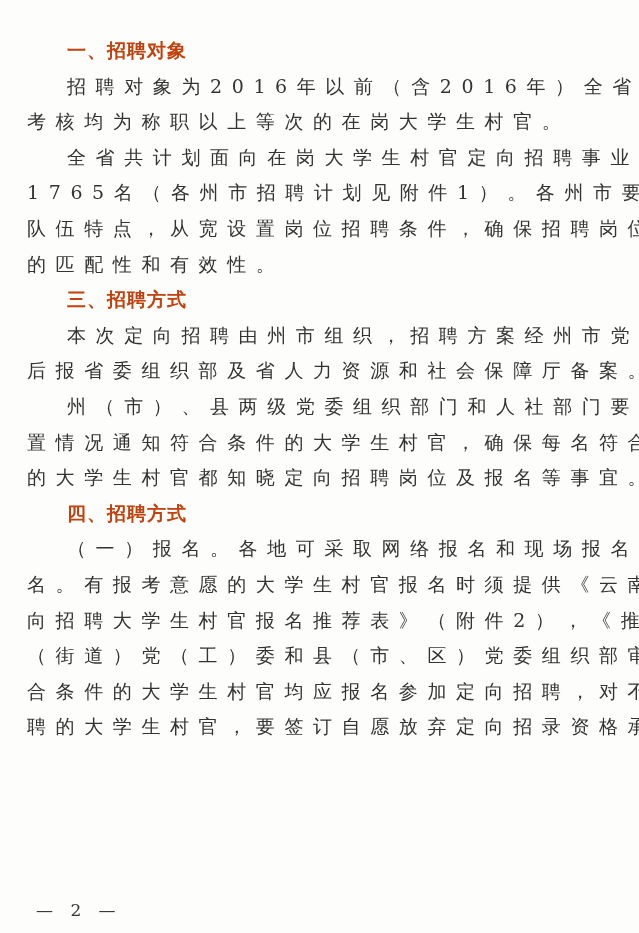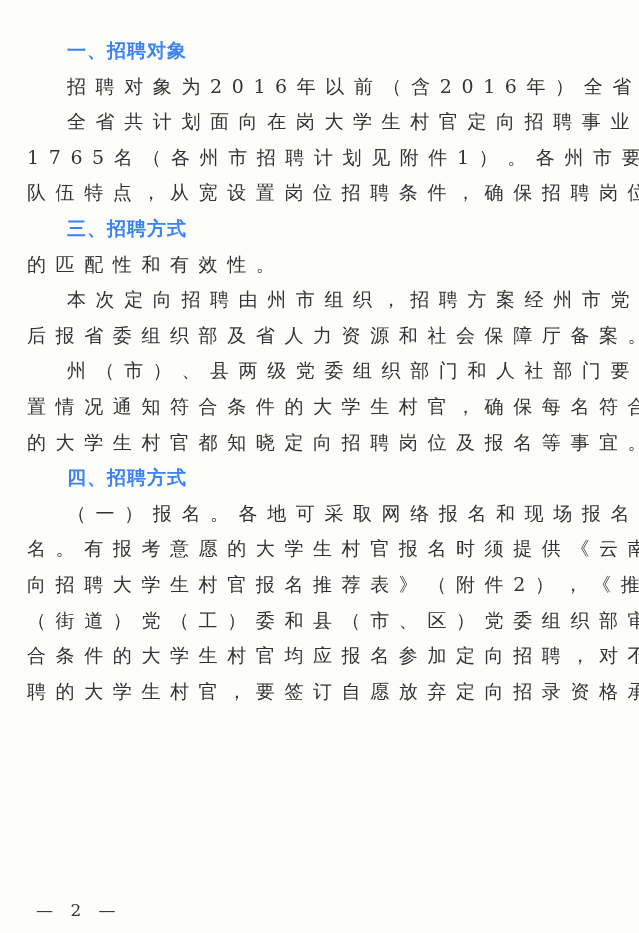--- a/index.html
+++ b/index.html
@@ -8,42 +8,43 @@
     font-family: "DejaVu Serif", "Liberation Serif", serif; color:#2a2a2a;
     position:relative;
   }
   .page { position:absolute; left:27px; top:33px; width:590px; }
   .line {
     height:35.6px; line-height:35.6px; font-size:19px; letter-spacing:9.6px;
     white-space:nowrap; color:#333;
   }
   .heading {
     font-family: "DejaVu Sans", "Liberation Sans", sans-serif; font-weight:bold;
-    letter-spacing:1px; font-size:19px; color:#3b82f6; padding-left:40px;
+    letter-spacing:1px; font-size:19px; color:#c2410c; padding-left:40px;
   }
   .indent { padding-left:40px; }
   .footer {
     position:absolute; left:36px; top:900px; font-size:17px; letter-spacing:6px; color:#333;
     font-family: "DejaVu Serif", "Liberation Serif", serif;
   }
 </style>
 </head>
 <body>
 
 <div class="page">
 
   <div class="line heading">一、招聘对象</div>
   <div class="line indent">招聘对象为2016年以前（含2016年）全省统一选聘、年度</div>
+  <div class="line">考核均为称职以上等次的在岗大学生村官。</div>
 
   <div class="line indent">全省共计划面向在岗大学生村官定向招聘事业单位工作人员</div>
   <div class="line">1765名（各州市招聘计划见附件1）。各州市要结合大学生村官</div>
   <div class="line">队伍特点，从宽设置岗位招聘条件，确保招聘岗位和大学生村官</div>
+  <div class="line">的匹配性和有效性。</div>
+
   <div class="line heading">三、招聘方式</div>
-
-  <div class="line">的匹配性和有效性。</div>
   <div class="line indent">本次定向招聘由州市组织，招聘方案经州市党委组织部审核</div>
   <div class="line">后报省委组织部及省人力资源和社会保障厅备案。</div>
   <div class="line indent">州（市）、县两级党委组织部门和人社部门要及时将岗位设</div>
   <div class="line">置情况通知符合条件的大学生村官，确保每名符合定向招聘条件</div>
   <div class="line">的大学生村官都知晓定向招聘岗位及报名等事宜。</div>
 
   <div class="line heading">四、招聘方式</div>
   <div class="line indent">（一）报名。各地可采取网络报名和现场报名的方式组织报</div>
   <div class="line">名。有报考意愿的大学生村官报名时须提供《云南省事业单位定</div>
   <div class="line">向招聘大学生村官报名推荐表》（附件2），《推荐表》由乡镇</div>

